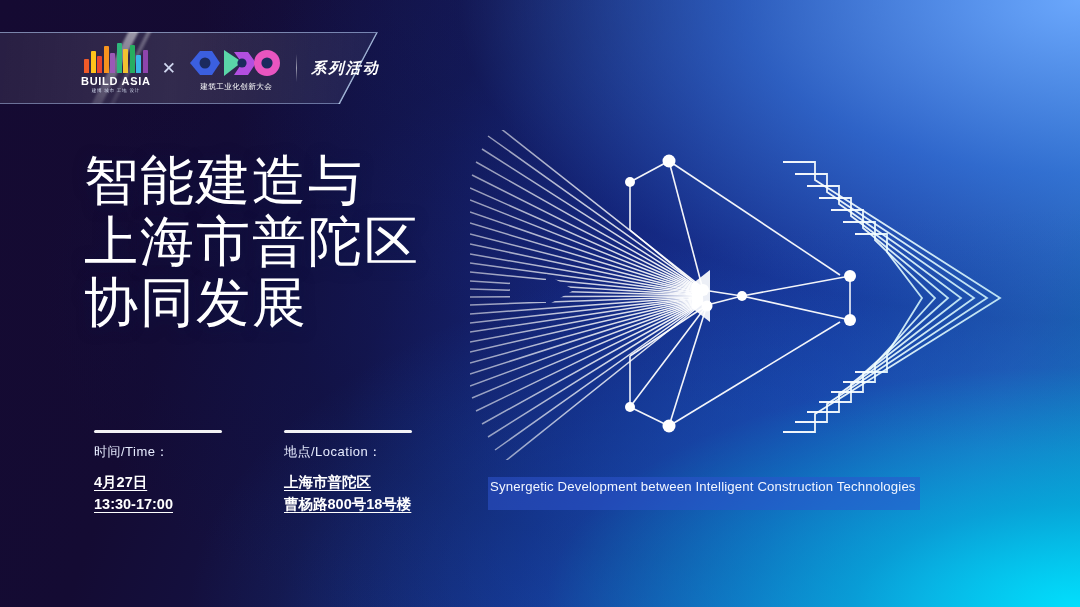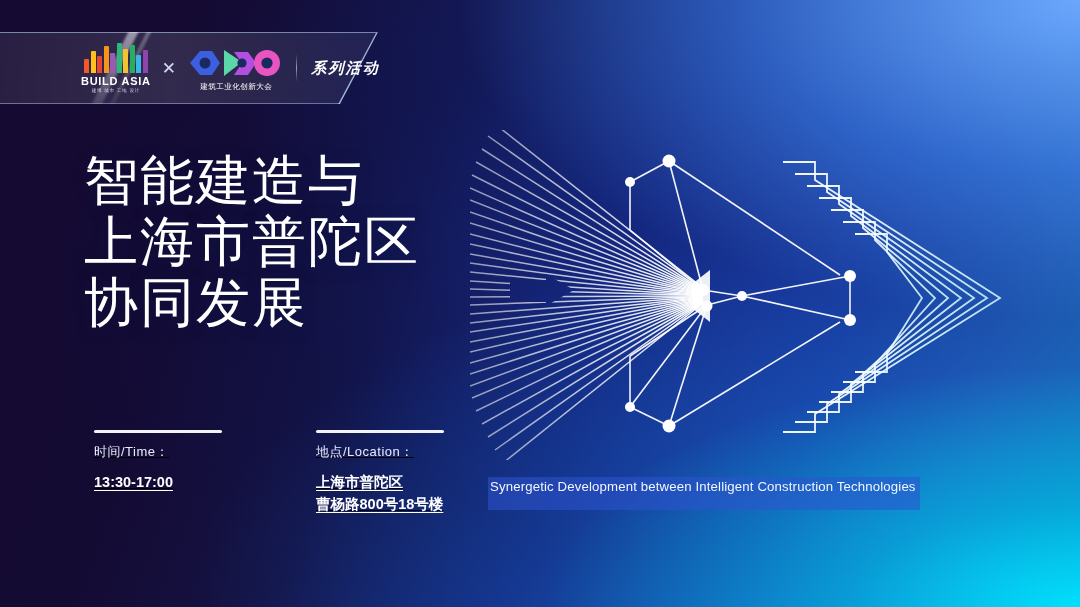--- a/index.html
+++ b/index.html
@@ -61,21 +61,21 @@
   #headline{position:absolute;left:84px;top:150px;width:370px;}
   #headline .ln{
     font-family:"Liberation Sans","DejaVu Sans",sans-serif;
     font-size:54px;font-weight:400;color:#fff;line-height:1.13;
     letter-spacing:2px;white-space:nowrap;
     text-shadow:0 2px 14px rgba(10,20,70,.55);
   }
   #headline .ln3{letter-spacing:2px;}
 
   
-  #info{position:absolute;left:94px;top:430px;display:flex;gap:72px;text-decoration:underline;}
+  #info{position:absolute;left:94px;top:430px;display:flex;gap:40px;}
   .icol{width:150px;}
   .rule{height:3px;width:128px;background:#ffffff;opacity:.95;margin-bottom:12px;border-radius:2px;}
   .ilabel{font-size:13px;color:#e7ecff;letter-spacing:.5px;line-height:1;margin-bottom:13px;white-space:nowrap;}
   .ival{font-size:14.5px;font-weight:700;color:#ffffff;line-height:1.55;white-space:nowrap;}
   .ival span{display:block;text-decoration:underline;text-underline-offset:2.5px;text-decoration-thickness:1.2px;}
 
   
   #subtitle{position:absolute;left:488px;top:477px;width:520px;}
   #subtitle .sl{
     display:inline-block;font-size:13.2px;color:#f1f6ff;line-height:1.1;
@@ -237,20 +237,21 @@
     <div class="ln ln2">上海市普陀区</div>
     <div class="ln ln3">协同发展</div>
   </div>
 
   <div id="info">
 
     <div class="icol">
       <div class="rule"></div>
       <div class="ilabel">时间/Time：</div>
       <div class="ival">
+        <span>4月27日</span>
         <span>13:30-17:00</span>
       </div>
     </div>
 
     <div class="icol">
       <div class="rule"></div>
       <div class="ilabel">地点/Location：</div>
       <div class="ival">
         <span>上海市普陀区</span>
         <span>曹杨路800号18号楼</span>

